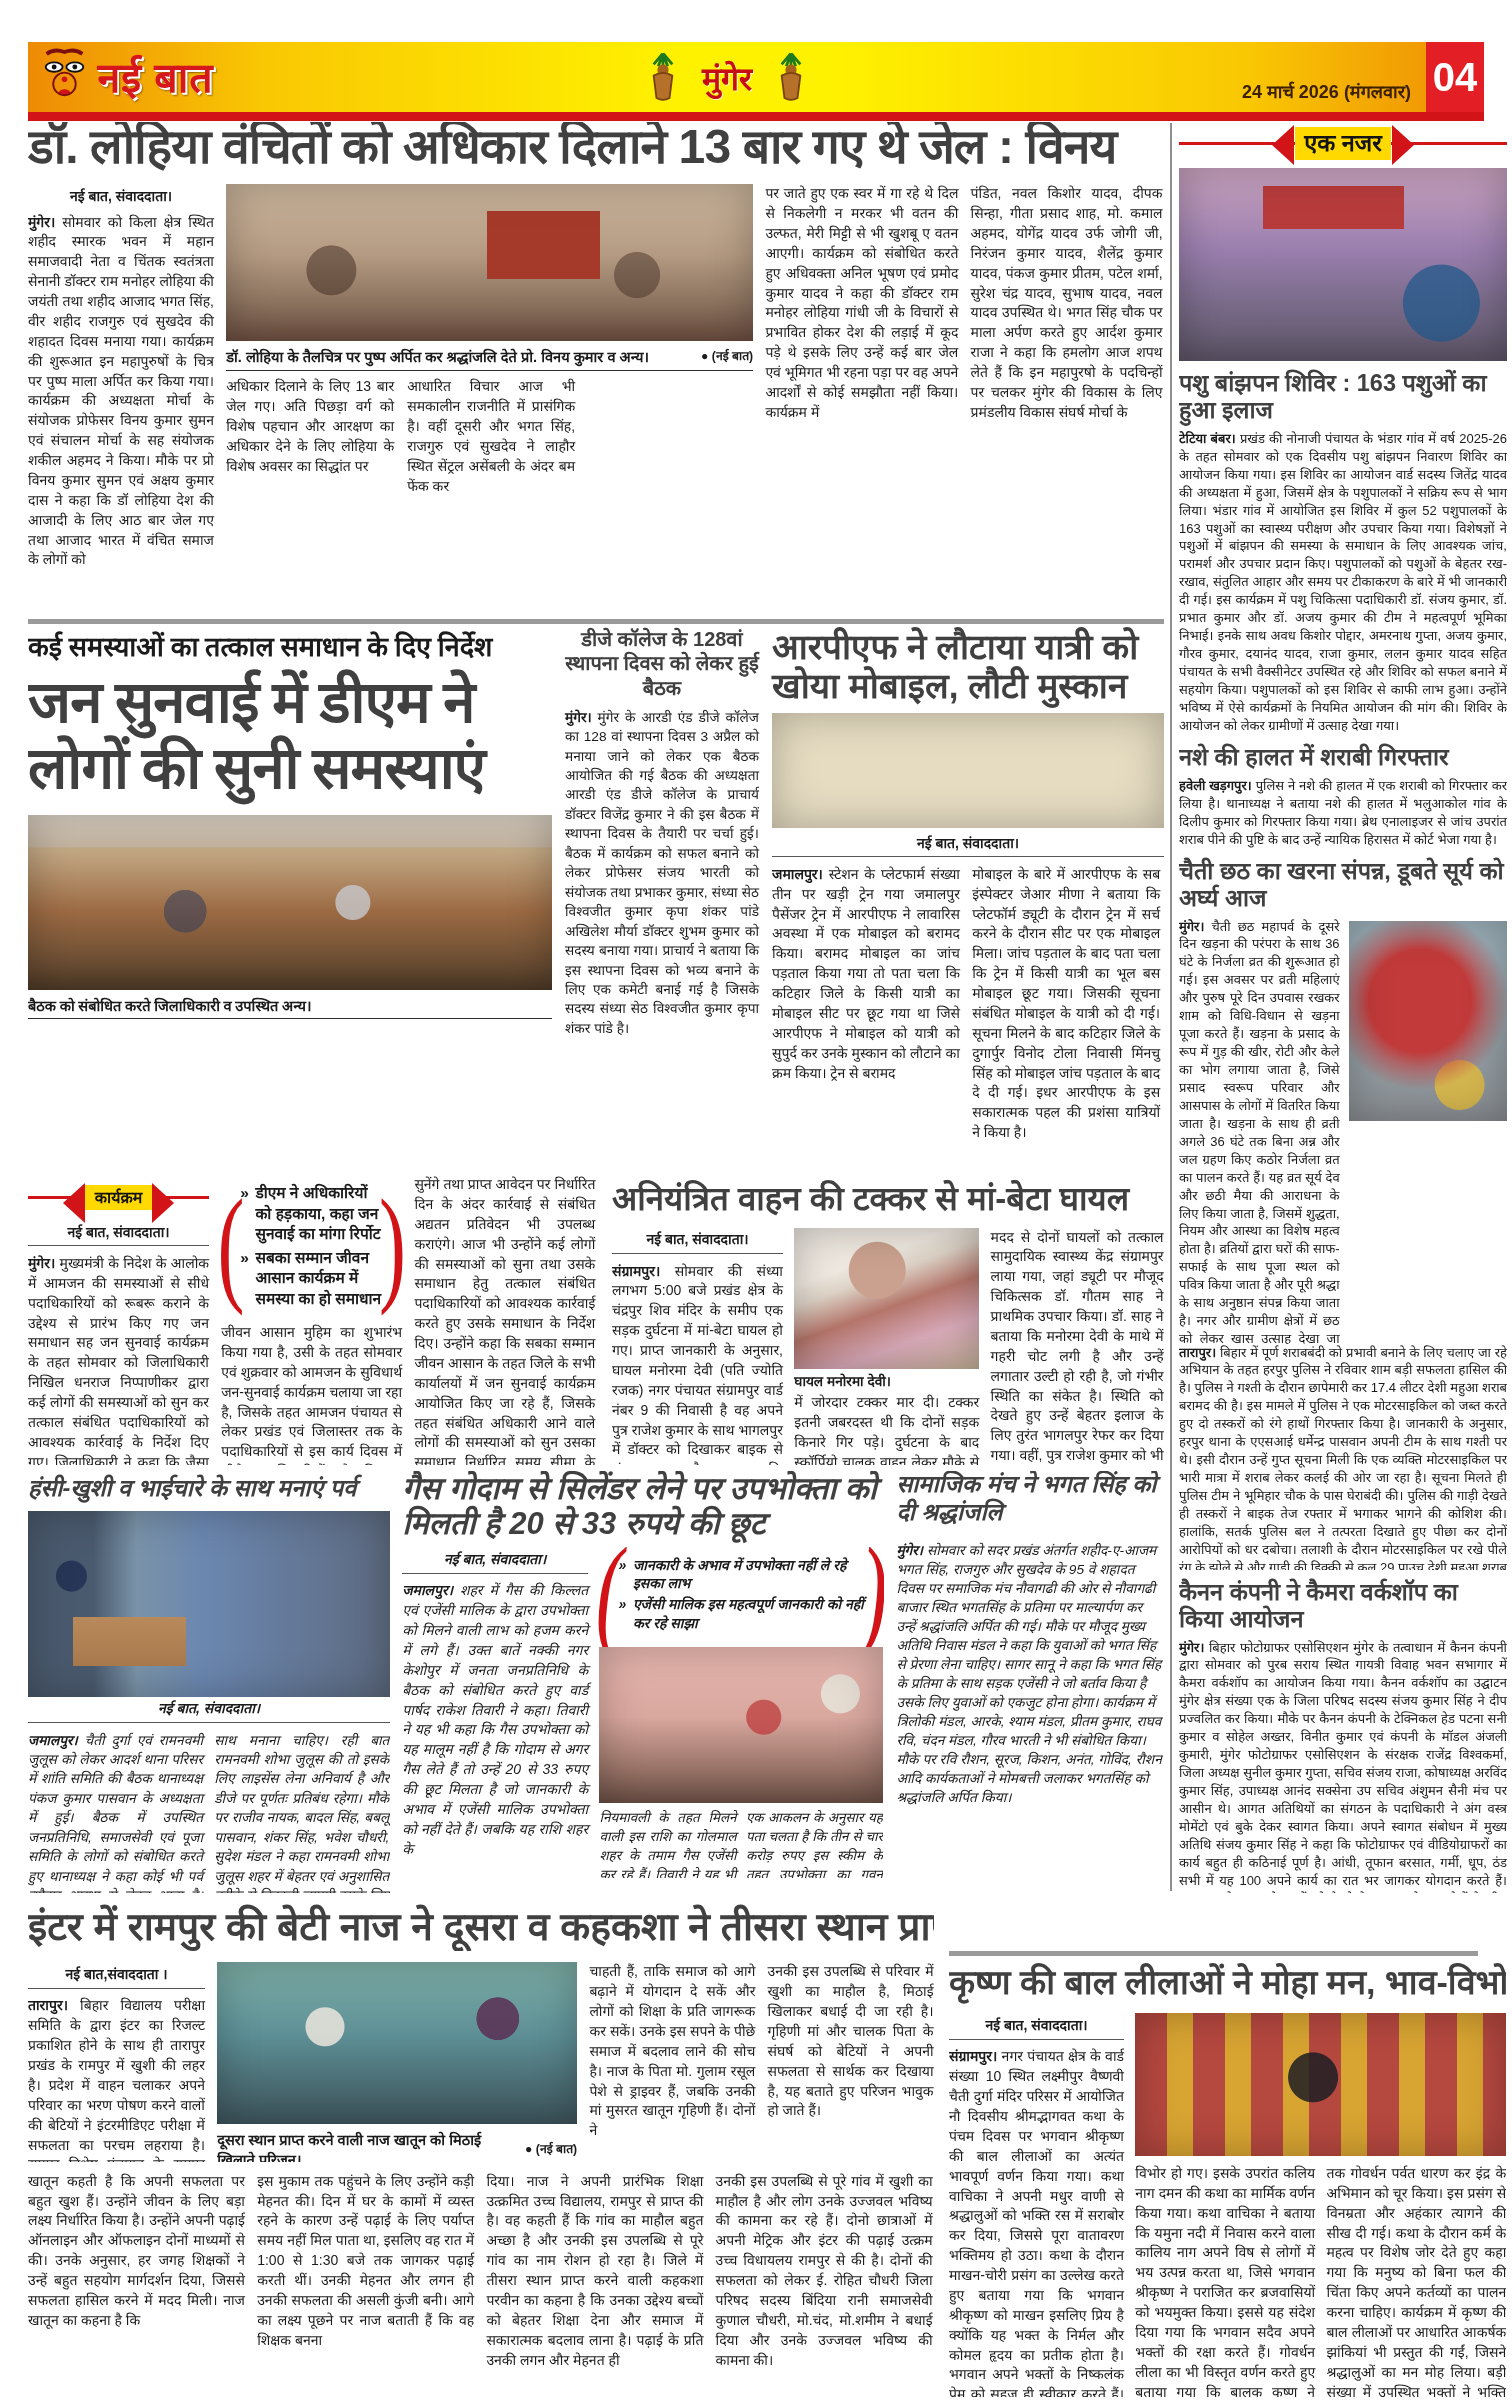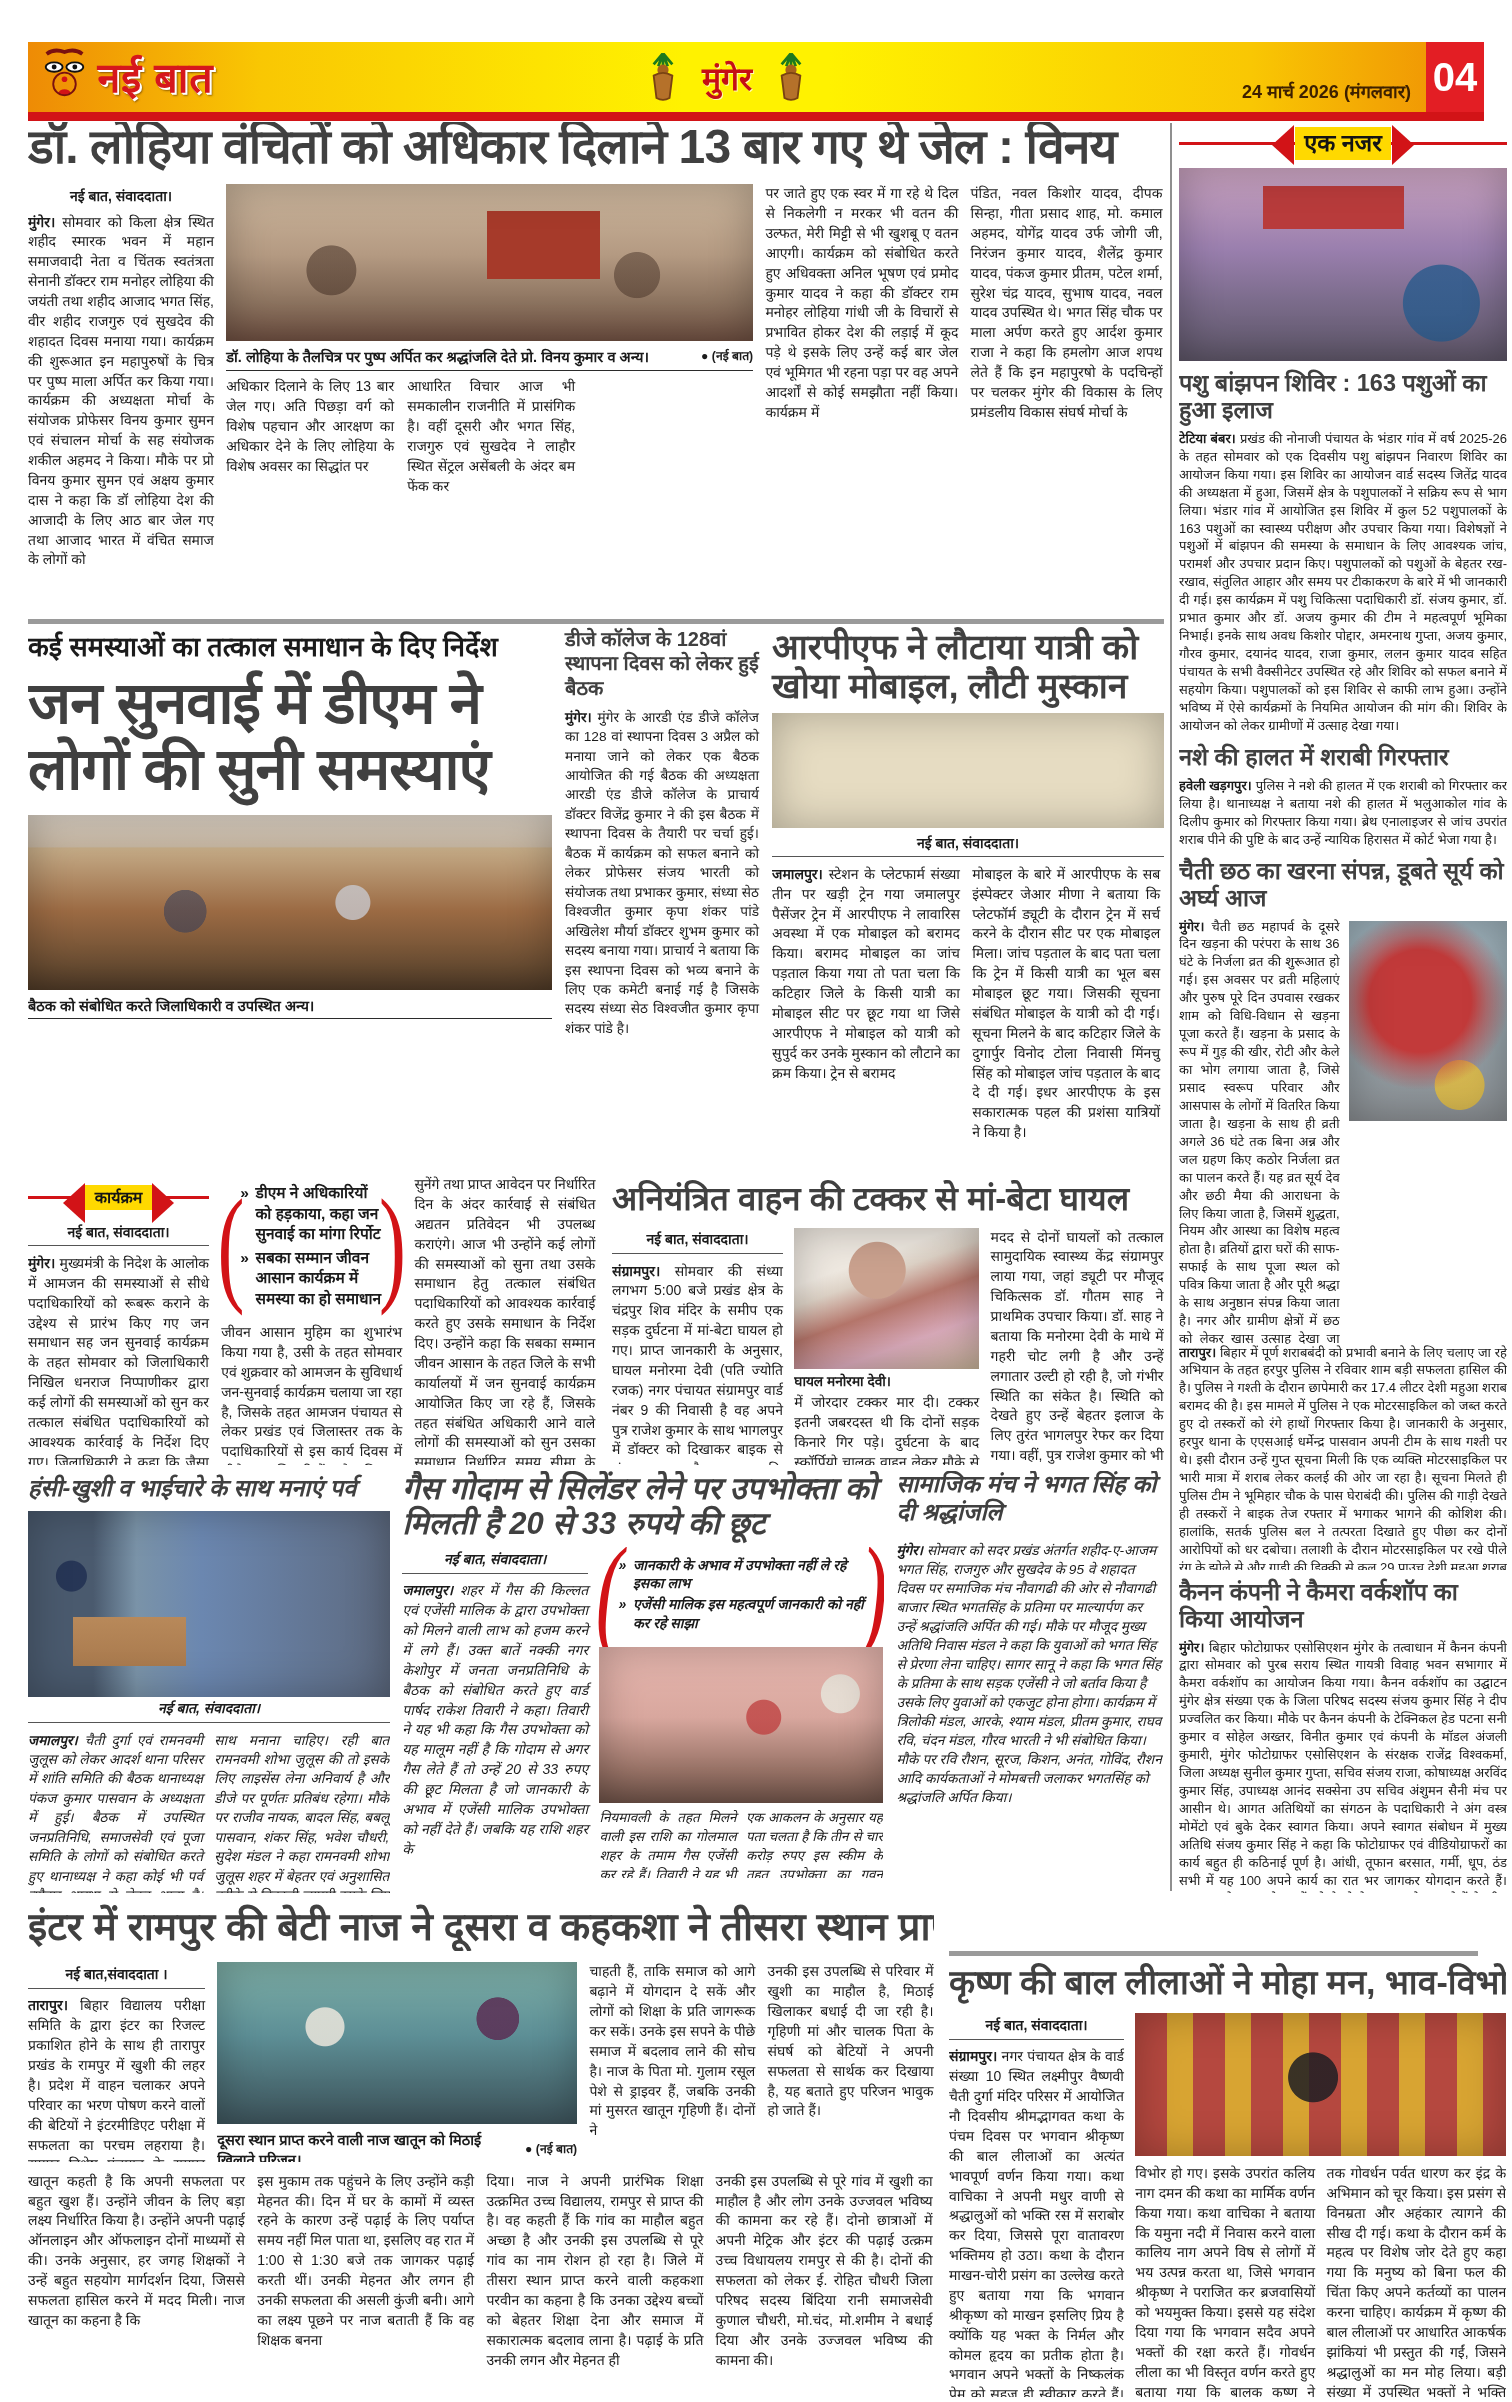--- a/index.html
+++ b/index.html
@@ -71,30 +71,30 @@
      radial-gradient(circle at 45% 40%,#c23a3a 0 51px,rgba(194,58,58,.55) 66px,transparent 89px),
      radial-gradient(circle at 70% 82%,rgba(230,190,60,.8) 0 24.5px,transparent 25.4px),
      linear-gradient(180deg,#9fb3bd 0%,#97a6ad 45%,#8b8f93 100%);}
   .mh400{max-height:377px;overflow:hidden;}
   .mh88{max-height:83px;overflow:hidden;}
   .mh452{max-height:426px;overflow:hidden;}
   .mh240{max-height:226px;overflow:hidden;}
   .mh290{max-height:273px;overflow:hidden;}
   
   .mid-band{position:absolute;left:28px;top:627px;width:1136px;height:540px;display:flex;gap:13px;overflow:hidden;}
-  .jan{width:524px;flex:0 0 auto;}
+  .jan{width:524px;flex:0 0 auto;font-family:Liberation Serif, serif;}
   .jan .kicker{font-size:27px;font-weight:800;margin:0 0 5.6px;white-space:nowrap;overflow:hidden;}
   .jan h2{font-size:58px;line-height:1.14;font-weight:800;letter-spacing:-0.9px;margin:0 0 13px;}
   .ph-jan{height:175px;background:
      linear-gradient(180deg,#ddd3c6 0%,#c4b4a0 18%,transparent 19%),
      radial-gradient(circle at 30% 55%,rgba(50,60,90,.55) 0 21px,transparent 21.7px),
      radial-gradient(circle at 62% 50%,rgba(200,200,205,.8) 0 17px,transparent 18px),
      linear-gradient(180deg,#c3a985 20%,#9b6a43 55%,#6b4e33 85%,#4f3a27 100%);}
   .dje{width:194px;flex:0 0 auto;}
-  .dje h3{font-size:20px;line-height:1.22;font-weight:800;margin:0 0 7.5px;}
+  .dje h3{font-size:20px;line-height:1.22;font-weight:800;margin:0 0 7.5px;text-align:center;}
   .dje p{font-size:13.7px;}
   .rpf{width:392px;flex:0 0 auto;}
   .rpf h2{font-size:35px;line-height:1.12;font-weight:800;margin:0 0 7.5px;}
   .ph-rpf{height:115px;margin:1.9px 0 4.7px;background:
      radial-gradient(circle at 18% 42%,rgba(40,60,40,.75) 0 12.2px,transparent 13px),
      radial-gradient(circle at 50% 45%,rgba(40,35,30,.7) 0 12.2px,transparent 13px),
      radial-gradient(circle at 82% 38%,rgba(40,60,40,.75) 0 12.2px,transparent 13px),
      linear-gradient(180deg,#efe6cf 0%,#e2d4b4 55%,#cbb astonishing 100%);
      background-color:#e6dcc2;}
   .rpf-cols{display:flex;gap:12.2px;height:320px;overflow:hidden;}

